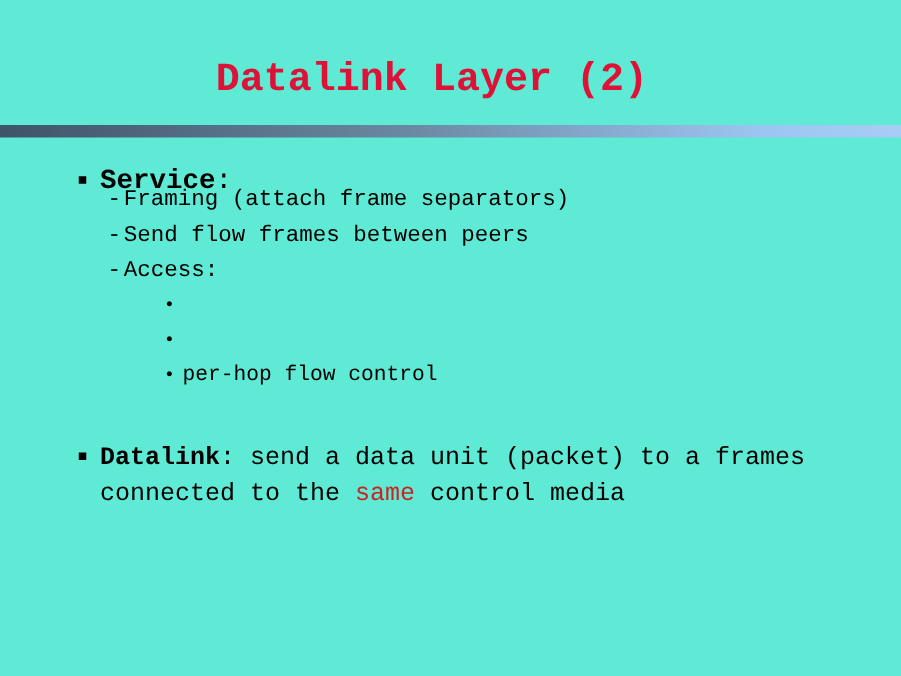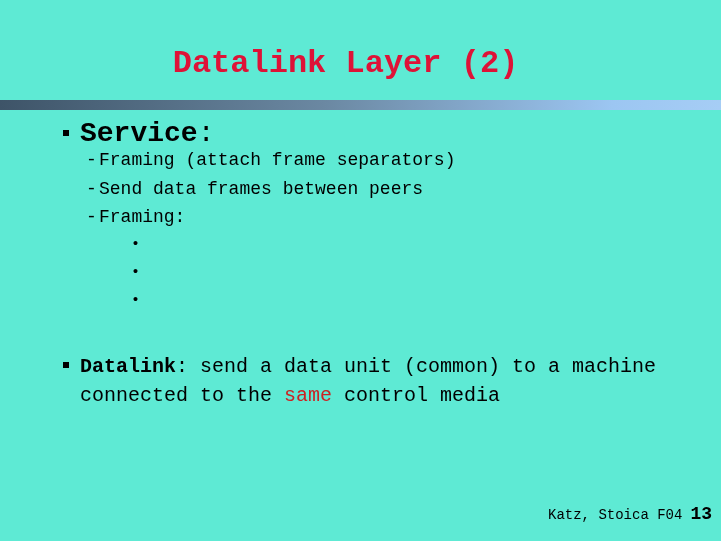--- a/index.html
+++ b/index.html
@@ -29,21 +29,21 @@
     position: absolute;
     top: 100px;
     left: 0;
     width: 100%;
     height: 10px;
     background: linear-gradient(to right, #3E5468 0%, #6B88A2 45%, #9CC6F2 85%, #A6CDF5 100%);
   }
   .line { position: absolute; white-space: nowrap; }
   .l1 {
     left: 0; padding-left: 80px;
-    font-size: 28px; line-height: 28px;
+    font-size: 22px; line-height: 28px; margin-top: 11px;
   }
   .sq {
     position: absolute;
     left: 63px; top: 10px;
     width: 6px; height: 6px;
     background: #000;
   }
   .l2 {
     left: 0; padding-left: 99px;
     font-size: 18px; line-height: 28px;
@@ -92,40 +92,38 @@
     <span class="sq"></span>
     <span class="term">Service</span><span>:</span>
   </div>
 
   <div class="line l2" style="top:146px">
     <span class="dash">-</span>
     <span>Framing (attach frame separators)</span>
   </div>
   <div class="line l2" style="top:175px">
     <span class="dash">-</span>
-    <span>Send data frames between peers</span>
+    <span>Send flow frames between peers</span>
   </div>
   <div class="line l2" style="top:203px">
     <span class="dash">-</span>
-    <span>Framing:</span>
+    <span>Access:</span>
   </div>
 
   <div class="line l3" style="top:231px">
     <span class="dot">•</span>
   </div>
   <div class="line l3" style="top:259px">
     <span class="dot">•</span>
   </div>
   <div class="line l3" style="top:287px">
     <span class="dot">•</span>
+    <span>per-hop flow control</span>
   </div>
 
   <div class="para" style="top:352px">
     <span class="sq"></span>
-    <span class="term">Datalink</span><span>: send a data unit (common) to a machine connected to the </span><span class="red">same</span><span> control media</span>
+    <span class="term">Datalink</span><span>: send a data unit (packet) to a frames connected to the </span><span class="red">same</span><span> control media</span>
   </div>
 
 
-  <div class="footer">
-    <span>Katz, Stoica F04</span><span class="page">13</span>
-  </div>
 
 </div>
 
 </body></html>

